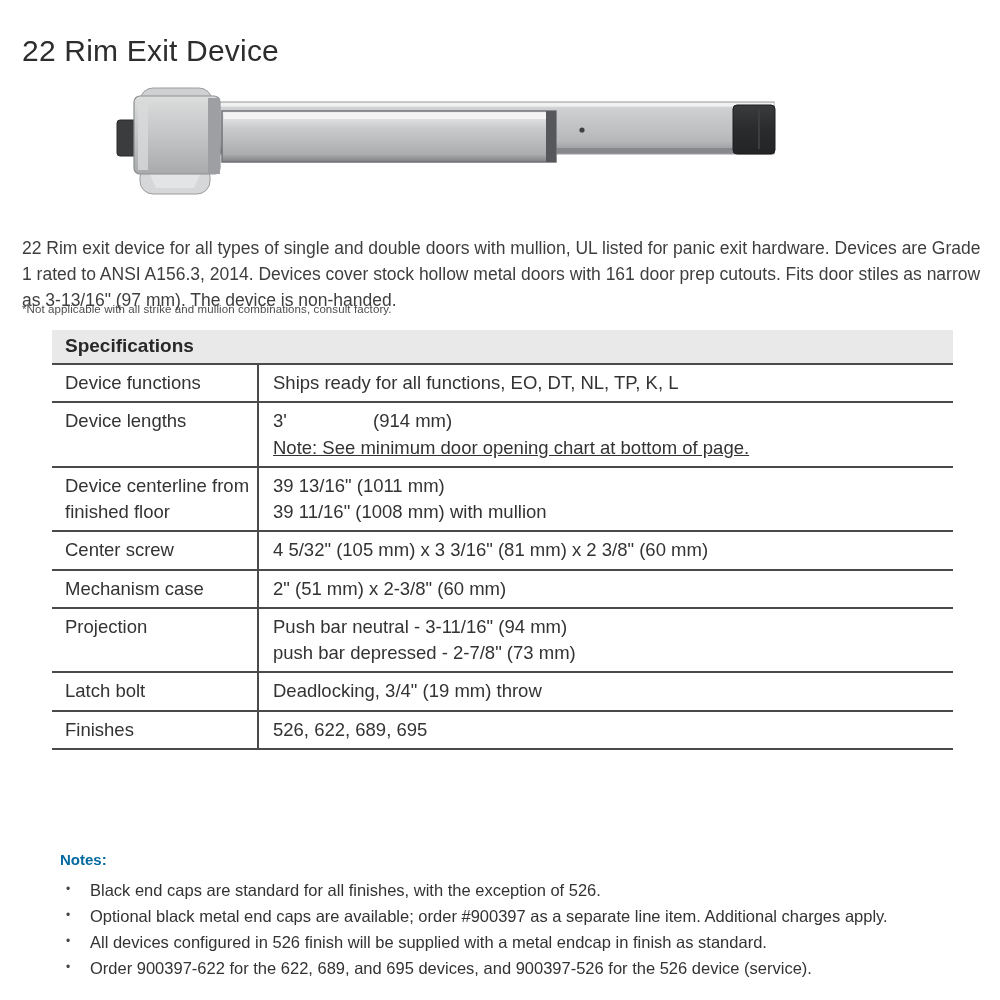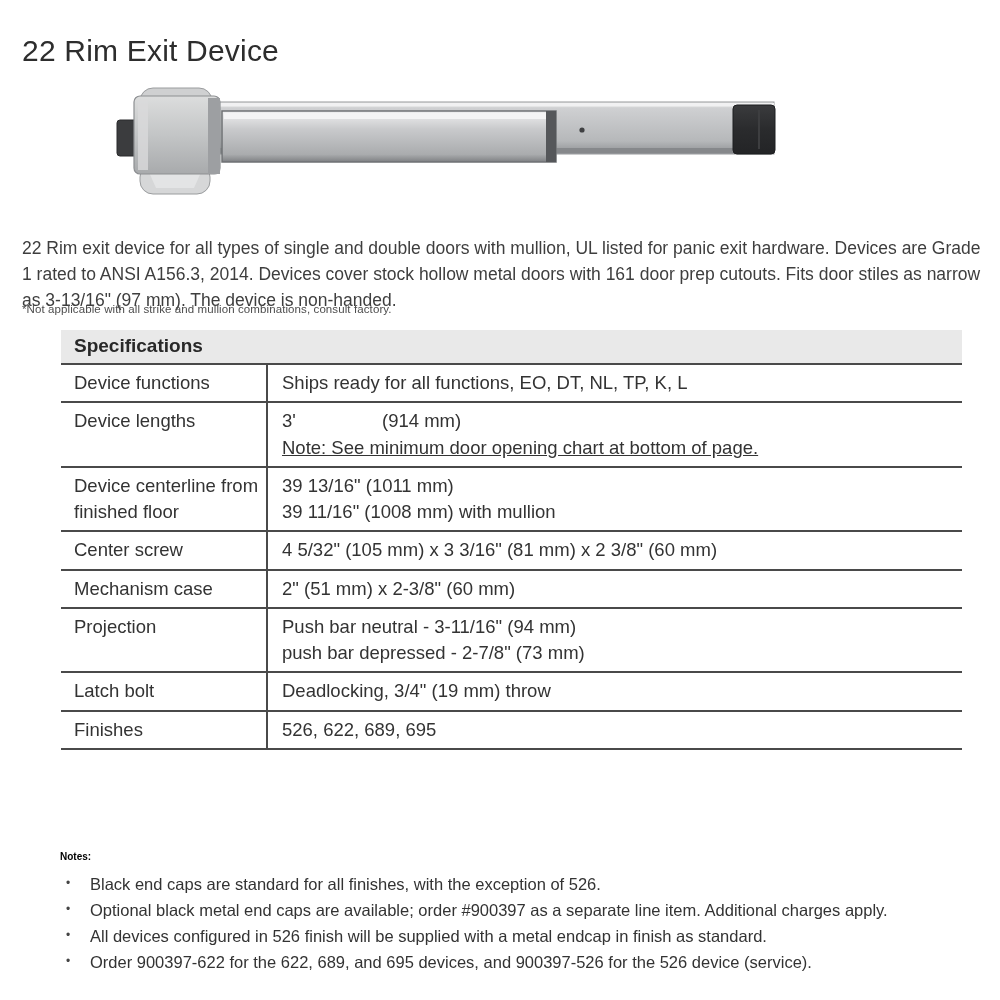--- a/index.html
+++ b/index.html
@@ -15,39 +15,39 @@
   }
   .device-figure{position:absolute;left:112px;top:84px;width:668px;height:112px;}
   .description{
     position:absolute;left:22px;top:217px;width:962px;
     font-size:17.5px;line-height:1.5;color:#3e3e3e;
   }
   .footnote{
     position:absolute;left:22px;top:303px;
     font-size:11.5px;color:#4c4c4c;letter-spacing:.1px;
   }
-  .spec-table{position:absolute;left:61px;top:330px;width:901px;font-size:18.5px;color:#333;}
+  .spec-table{position:absolute;left:52px;top:330px;width:901px;font-size:18.5px;color:#333;}
   .spec-header{
     background:#e9e9e9;border-bottom:2px solid #4a4a4a;
     font-weight:bold;font-size:19px;color:#282828;
     padding:5px 0 6px 13px;
   }
   .spec-row{display:flex;border-bottom:2px solid #4a4a4a;}
   .spec-label{
     flex:0 0 205px;width:205px;box-sizing:border-box;
     padding:5px 2px 5px 13px;line-height:1.4;
   }
   .spec-value{
     flex:1;border-left:2px solid #4a4a4a;
     padding:5px 6px 5px 14px;line-height:1.42;
   }
   .spec-line.spaced{text-decoration:underline;}
   .pair-left{display:inline-block;width:100px;}
   .notes{position:absolute;left:60px;top:851px;width:912px;}
-  .notes-header{font-weight:bold;font-size:10px;color:#000000;margin:0 0 11px 0;}
+  .notes-header{font-weight:bold;font-size:15px;color:#0369a1;margin:0 0 11px 0;}
   .note-item{display:flex;font-size:16.5px;line-height:1.4;color:#333;margin-bottom:3px;}
   .note-bullet{flex:0 0 10px;width:10px;margin-left:6px;margin-right:14px;font-size:12px;padding-top:2px;color:#444;}
   .note-text{max-width:800px;}
   .note-item:last-child .note-text{white-space:nowrap;}
 </style>
 </head>
 <body>
 
 <h1 class="page-title">22 Rim Exit Device</h1>
 

